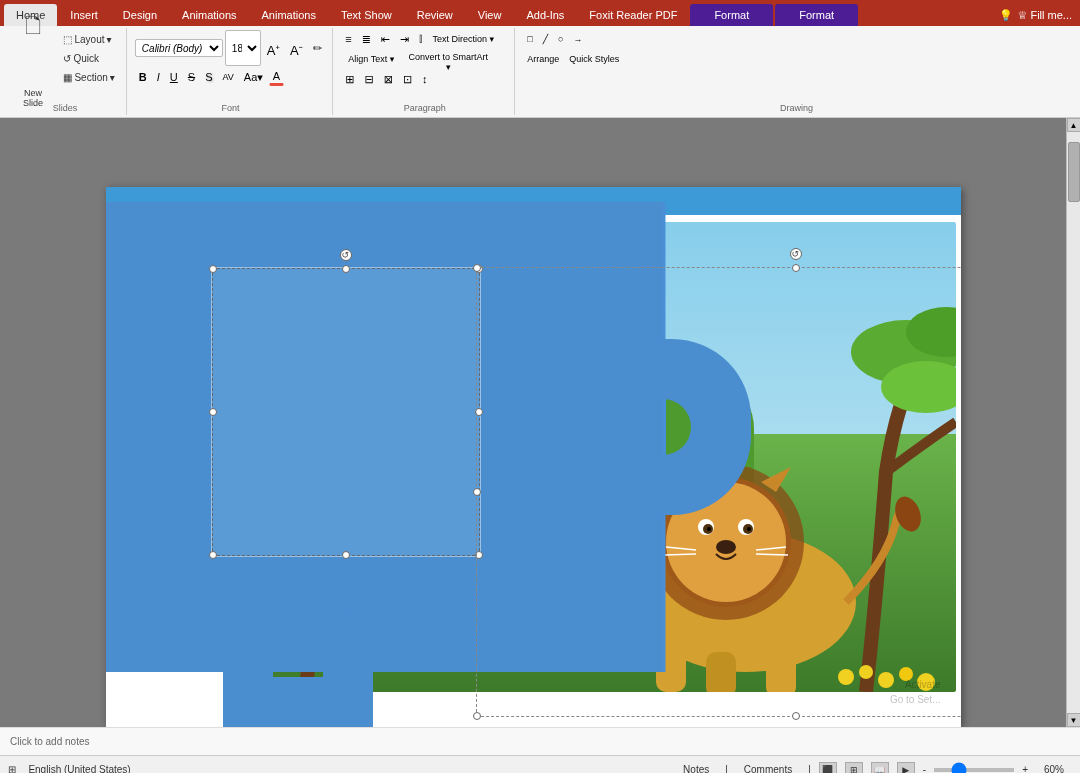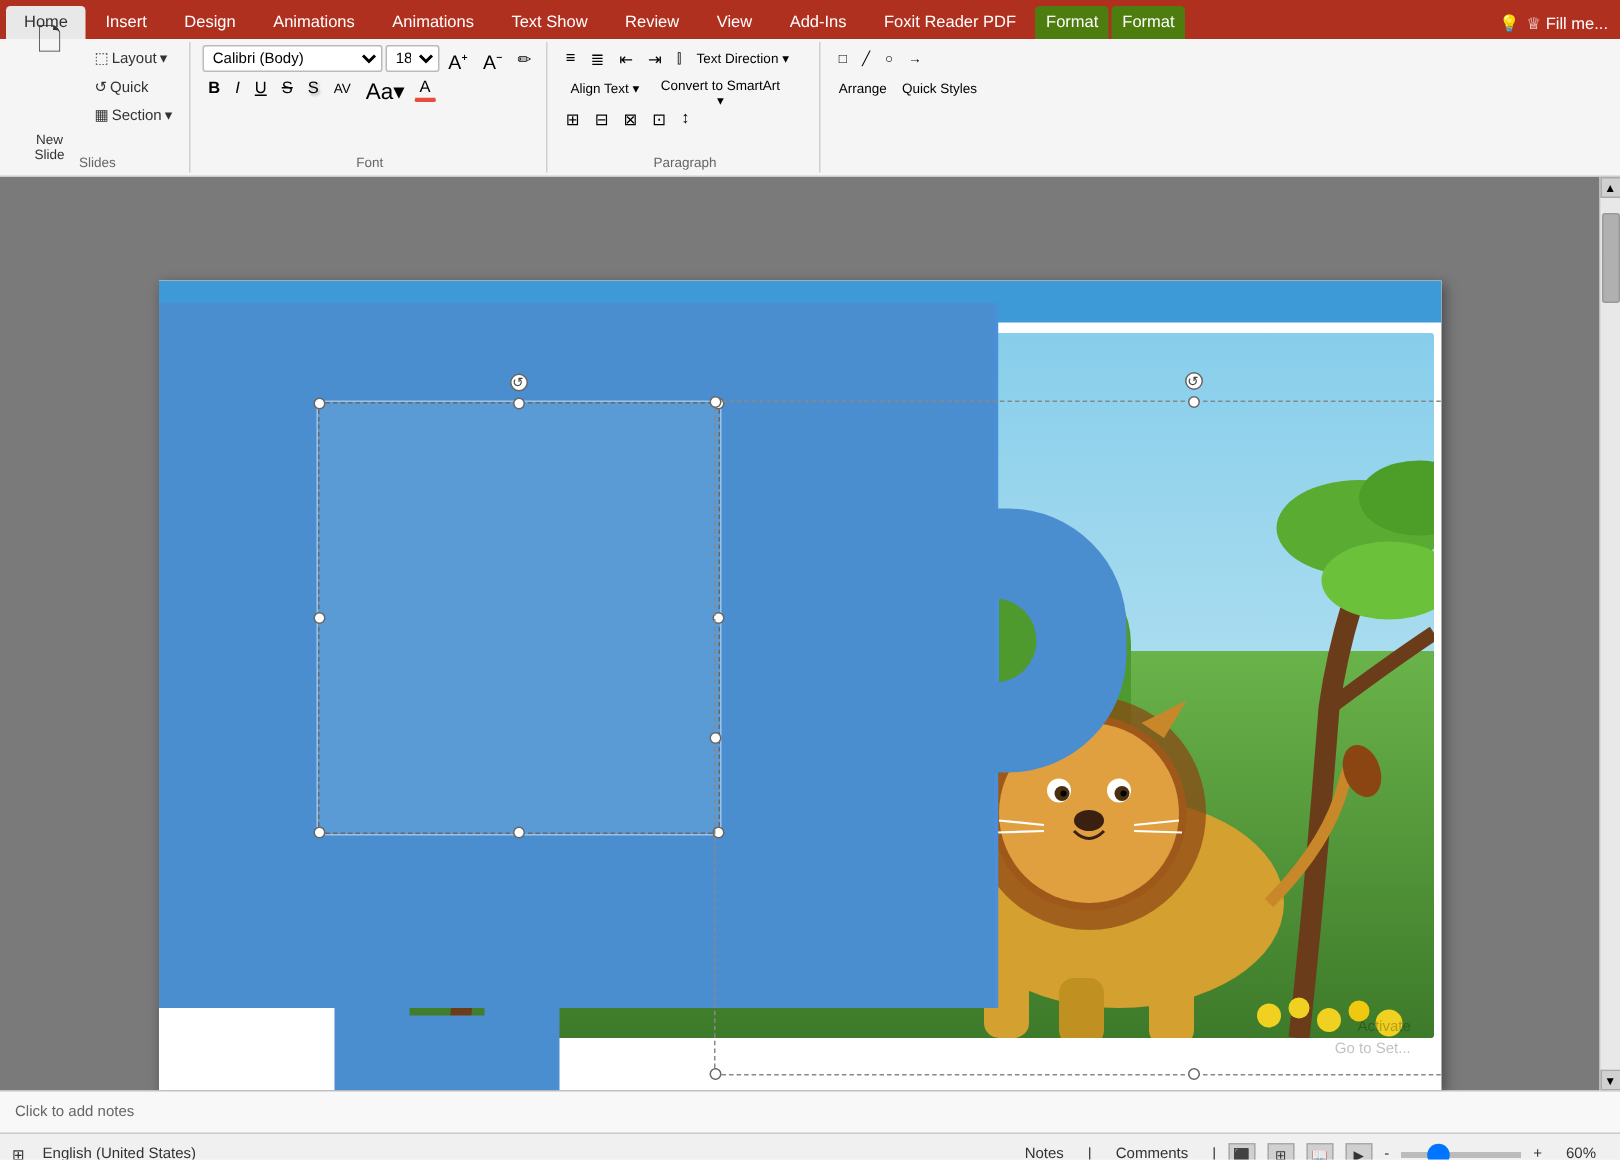--- a/index.html
+++ b/index.html
@@ -107,28 +107,29 @@
     .font-controls { display: flex; flex-direction: column; gap: 2px; padding-bottom: 14px; }
     .font-row { display: flex; align-items: center; gap: 2px; }
     .font-select {
       border: 1px solid #bbb;
       background: #fff;
       font-size: 10px;
       padding: 1px 2px;
       height: 18px;
       border-radius: 2px;
       cursor: pointer;
-      width: 120px;
+      width: 88px;
+      font-style: italic;
     }
     .font-size-select {
       border: 1px solid #bbb;
       background: #fff;
       font-size: 10px;
       padding: 1px 2px;
-      height: 18px;
+      height: 36px;
       border-radius: 2px;
       cursor: pointer;
       width: 36px;
     }
     .font-btn {
       border: 1px solid transparent;
       background: none;
       font-size: 11px;
       cursor: pointer;
       padding: 1px 3px;
@@ -306,23 +307,23 @@
       background: #f8f8f8;
       border-top: 1px solid #ddd;
       display: flex;
       align-items: center;
       padding: 0 10px;
       font-size: 10px;
       color: #666;
     }
 
     .format-tab-extra {
-      background: #4d7c0f;
+      background: #4c1d95;
       color: #fff;
-      padding: 3px 7px;
+      padding: 3px 24px;
       border-radius: 3px 3px 0 0;
       height: 22px;
       display: flex;
       align-items: center;
       font-size: 11px;
     }
   </style>
 </head>
 <body>
 
@@ -387,21 +388,21 @@
         <button class="font-btn" style="font-size:13px;">A⁻</button>
         <button class="font-btn">✏</button>
       </div>
       <div class="font-row">
         <button class="font-btn bold">B</button>
         <button class="font-btn italic">I</button>
         <button class="font-btn underline">U</button>
         <button class="font-btn"><span class="strike">S</span></button>
         <button class="font-btn" style="text-shadow:1px 1px 2px #aaa;">S</button>
         <button class="font-btn" style="font-size:9px;">AV</button>
-        <button class="font-btn" style="font-size:15px;">Aa▾</button>
+        <button class="font-btn" style="font-size:11px;">Aa▾</button>
         <button class="font-btn" style="font-size:11px;border-bottom:3px solid #e74c3c;">A</button>
       </div>
     </div>
     <div class="ribbon-group-label">Font</div>
   </div>
 
   <div class="ribbon-group" style="min-width:180px;">
     <div class="ribbon-group-content" style="flex-direction:column; gap:2px;">
       <div class="font-row">
         <button class="font-btn">≡</button>
@@ -436,20 +437,21 @@
           <button class="font-btn" style="font-size:9px;">○</button>
           <button class="font-btn" style="font-size:9px;">→</button>
         </div>
         <div style="display:flex; gap:2px;">
           <button class="font-btn" style="font-size:9px;">Arrange</button>
           <button class="font-btn" style="font-size:9px;">Quick
 Styles</button>
         </div>
       </div>
     </div>
+    <div class="ribbon-group-label">Drawing</div>
   </div>
 </div>
 
 <div class="main-area">
 
   <div class="slide-area">
     <div class="slide-canvas">
 
       <div style="position:absolute;top:0;left:0;right:0;height:28px;background:#3d9ad6;z-index:1;"></div>
 

